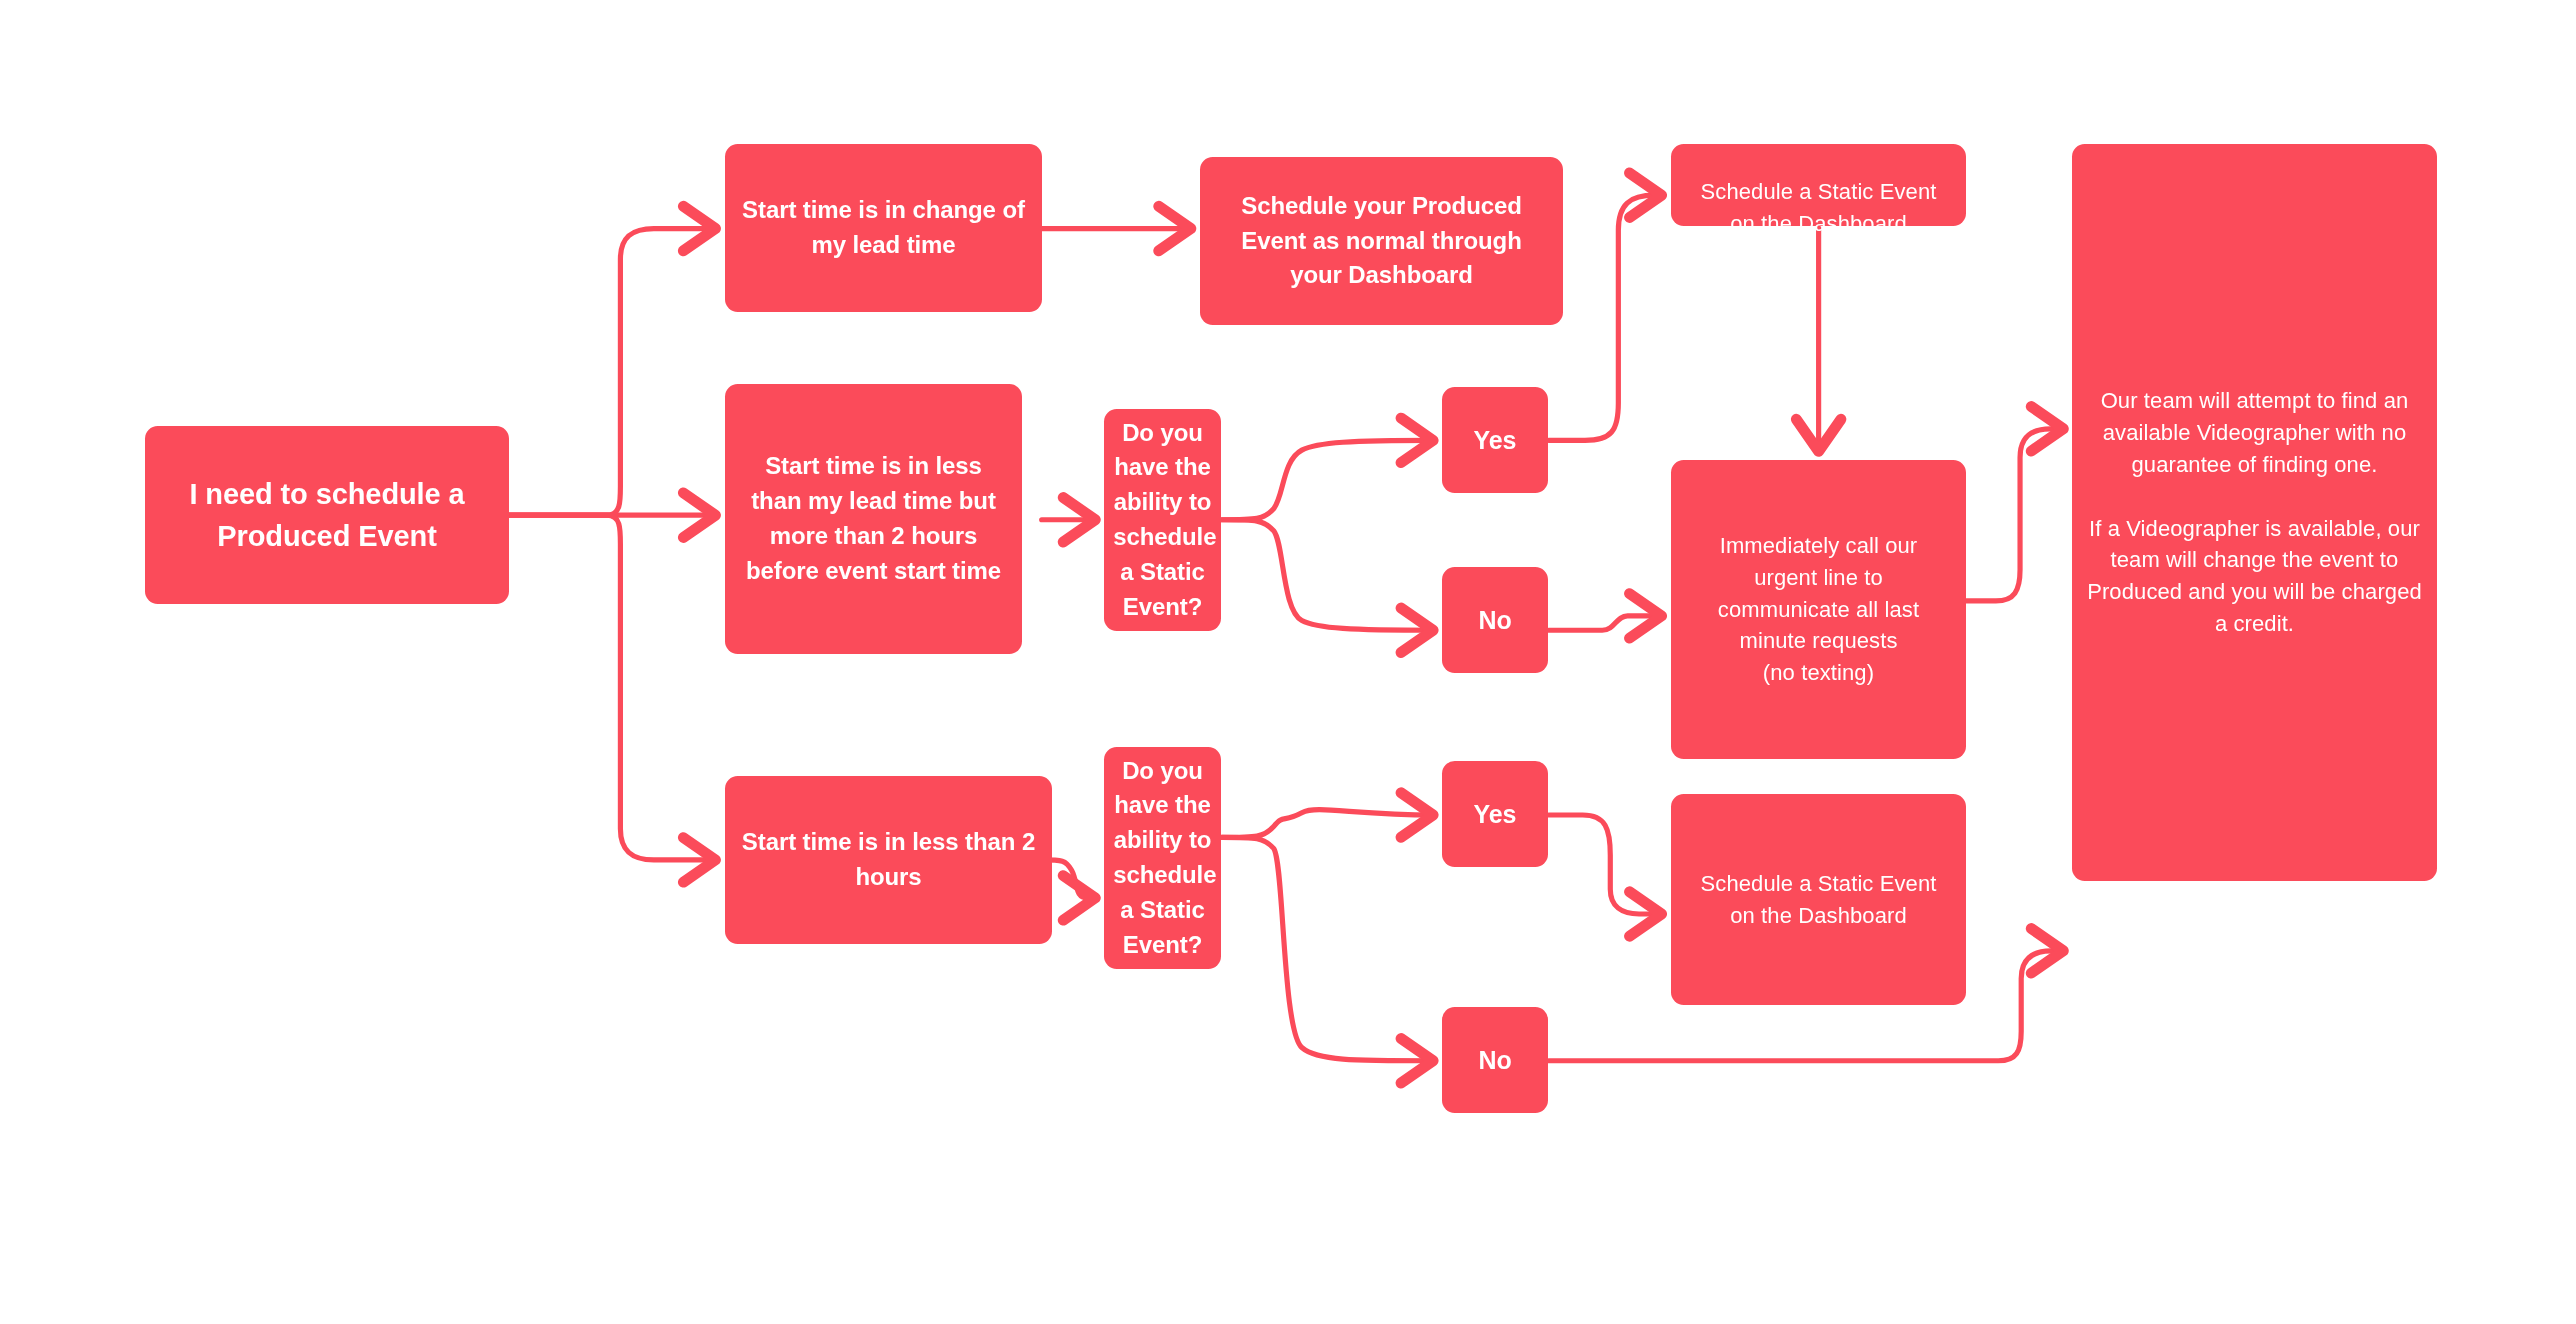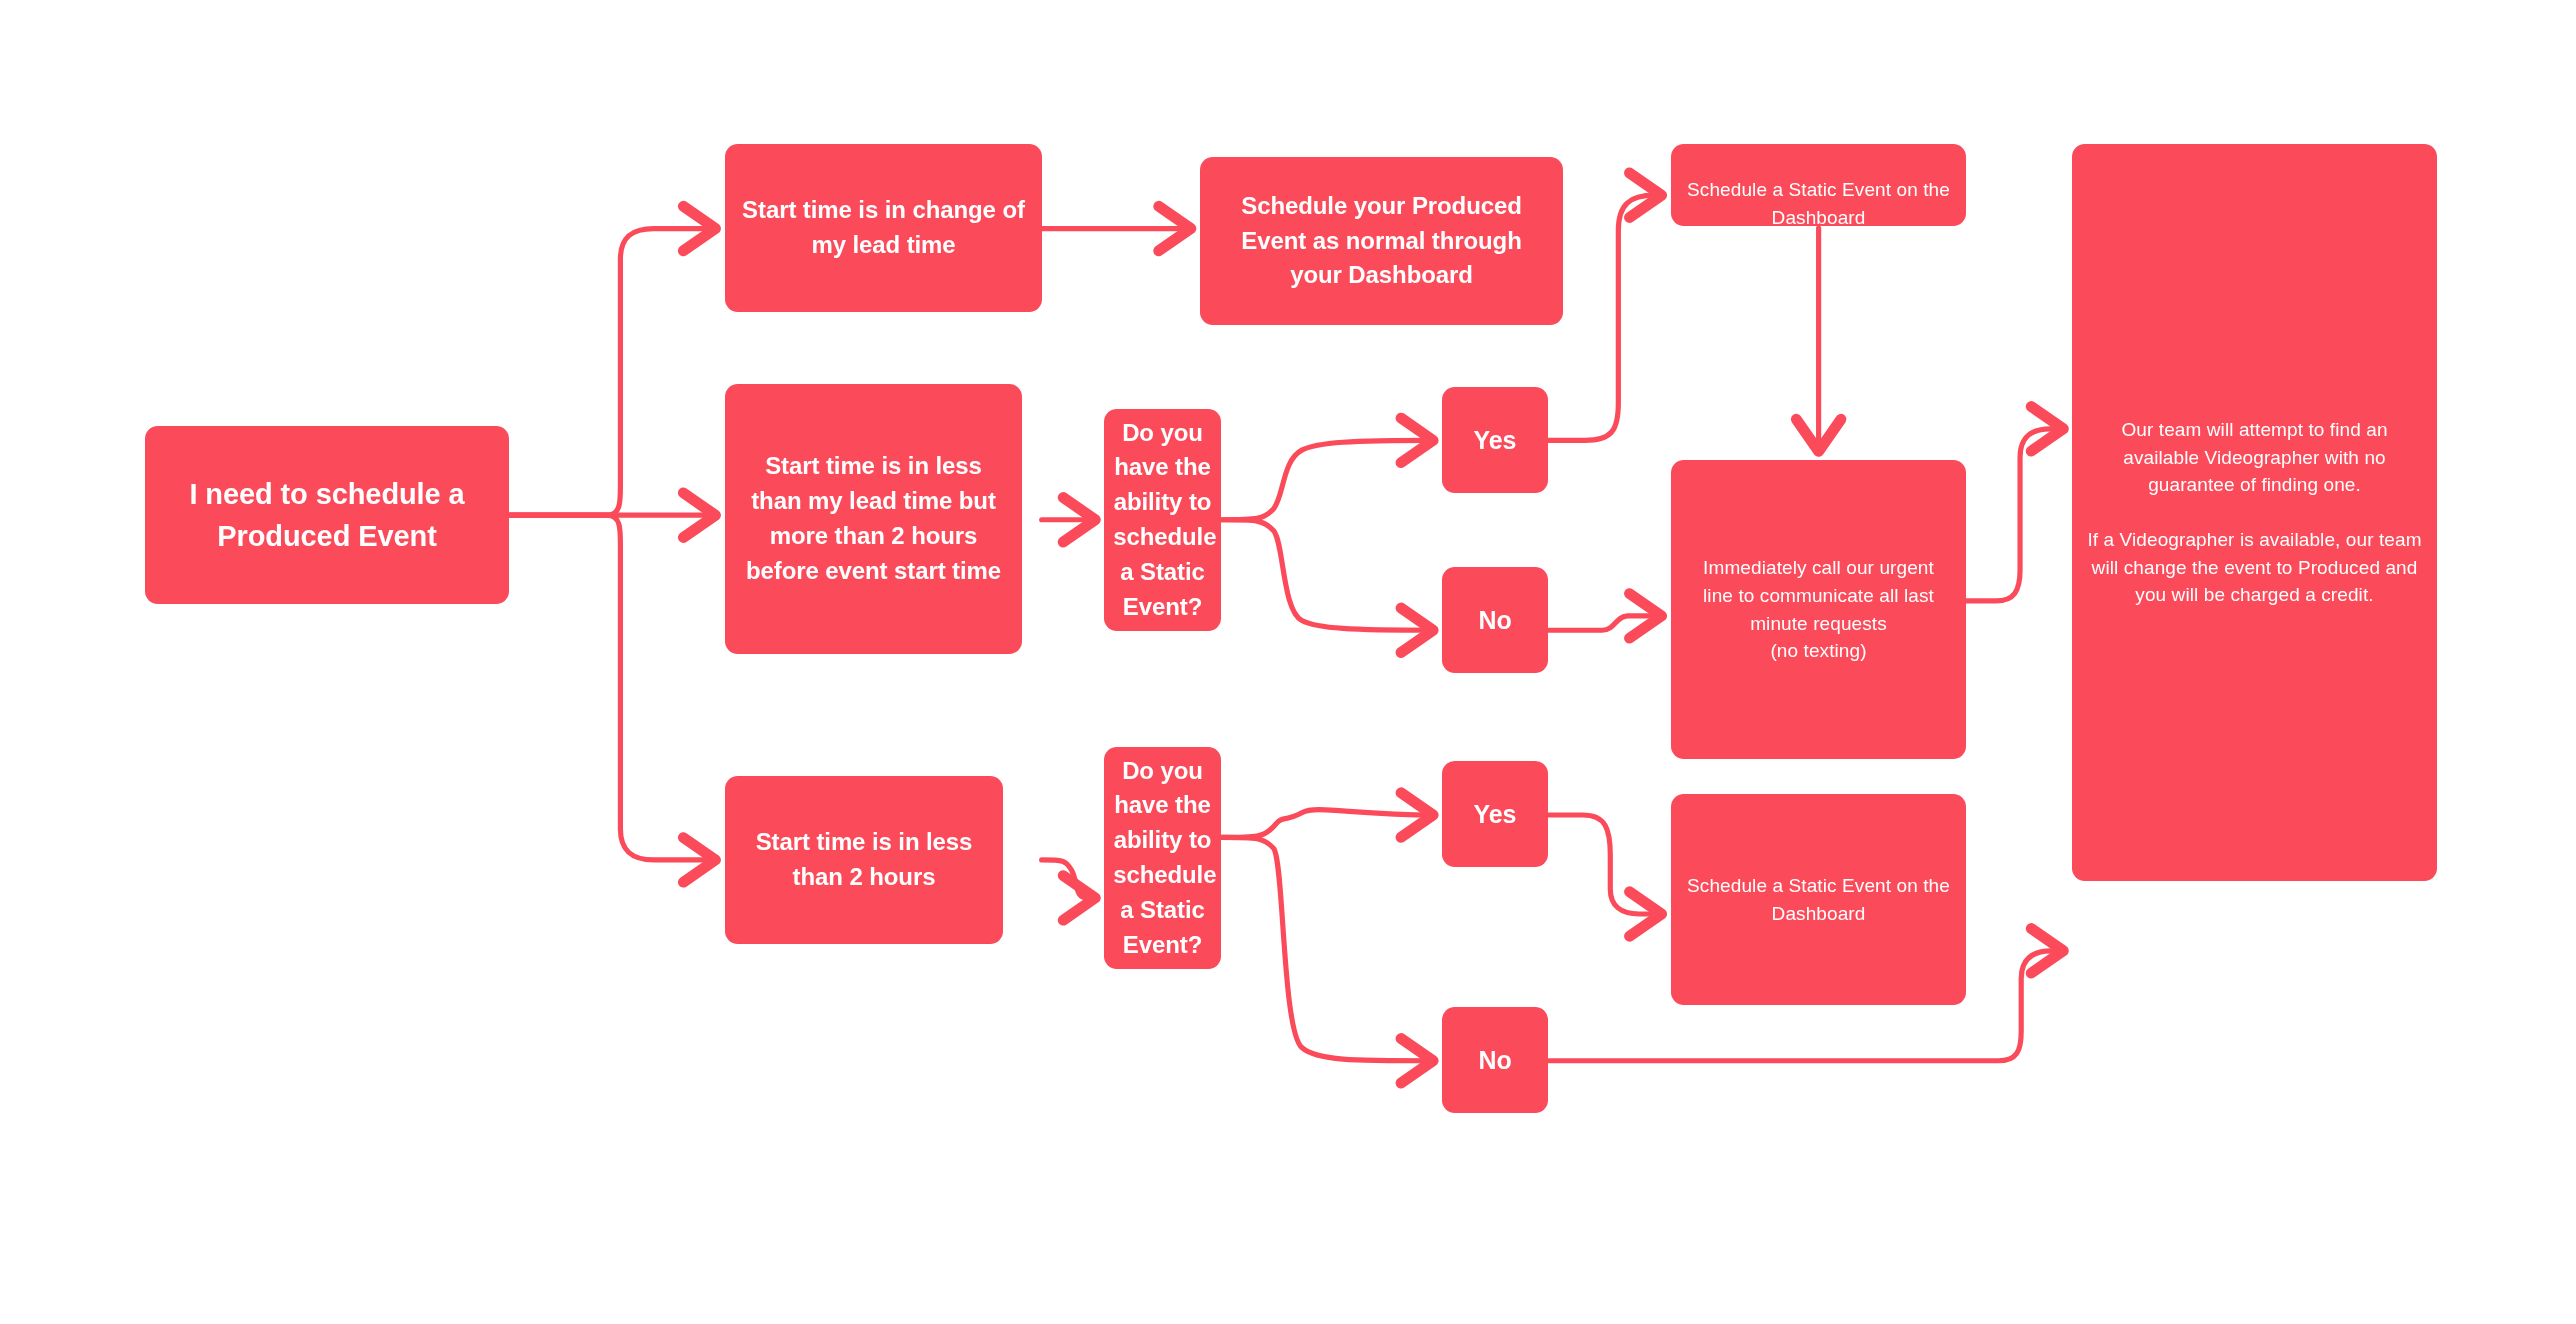--- a/index.html
+++ b/index.html
@@ -40,21 +40,21 @@
   .node .txt {
     width: 100%;
     white-space: pre-line;
   }
   .bold   { font-weight: 700; letter-spacing: -0.1px; }
   .normal { font-weight: 400; letter-spacing: 0.1px; }
 
   .fs-start { font-size: 29px; }
   .fs-box   { font-size: 24px; }
   .fs-yn    { font-size: 25px; }
-  .fs-reg   { font-size: 19px; justify-content: flex-end; }
+  .fs-reg   { font-size: 22px; justify-content: flex-end; }
 </style>
 </head>
 <body>
 
 <div id="canvas">
 
   <svg id="wires" viewBox="0 0 4476 2302" xmlns="http://www.w3.org/2000/svg">
     <defs>
       <marker id="ah" markerWidth="11" markerHeight="11" refX="8.4" refY="5.5" orient="auto" markerUnits="strokeWidth">
         <path d="M2,1.2 L8.2,5.5 L2,9.8" fill="none" stroke="#fb4b5a" stroke-width="2.1" stroke-linecap="round" stroke-linejoin="round"></path>
@@ -128,21 +128,21 @@
     <span class="txt">Immediately call our urgent line to communicate all last minute requests
 (no texting)</span>
   </div>
 
   <div class="node fs-reg normal" style="left:2072px; top:144px; width:365px; height:737px;">
     <span class="txt">Our team will attempt to find an available Videographer with no guarantee of finding one.
 
 If a Videographer is available, our team will change the event to Produced and you will be charged a credit.</span>
   </div>
 
-  <div class="node fs-box bold" style="left:725px; top:776px; width:278px; height:168px;">
+  <div class="node fs-box bold" style="left:725px; top:776px; width:327px; height:168px;">
     <span class="txt">Start time is in less than 2 hours</span>
   </div>
 
   <div class="node fs-box bold" style="left:1104px; top:747px; width:117px; height:222px; padding:8px 9.2px;">
     <span class="txt">Do you have the ability to schedule a Static Event?</span>
   </div>
 
   <div class="node fs-yn bold" style="left:1442px; top:761px; width:106px; height:106px;">
     <span class="txt">Yes</span>
   </div>

